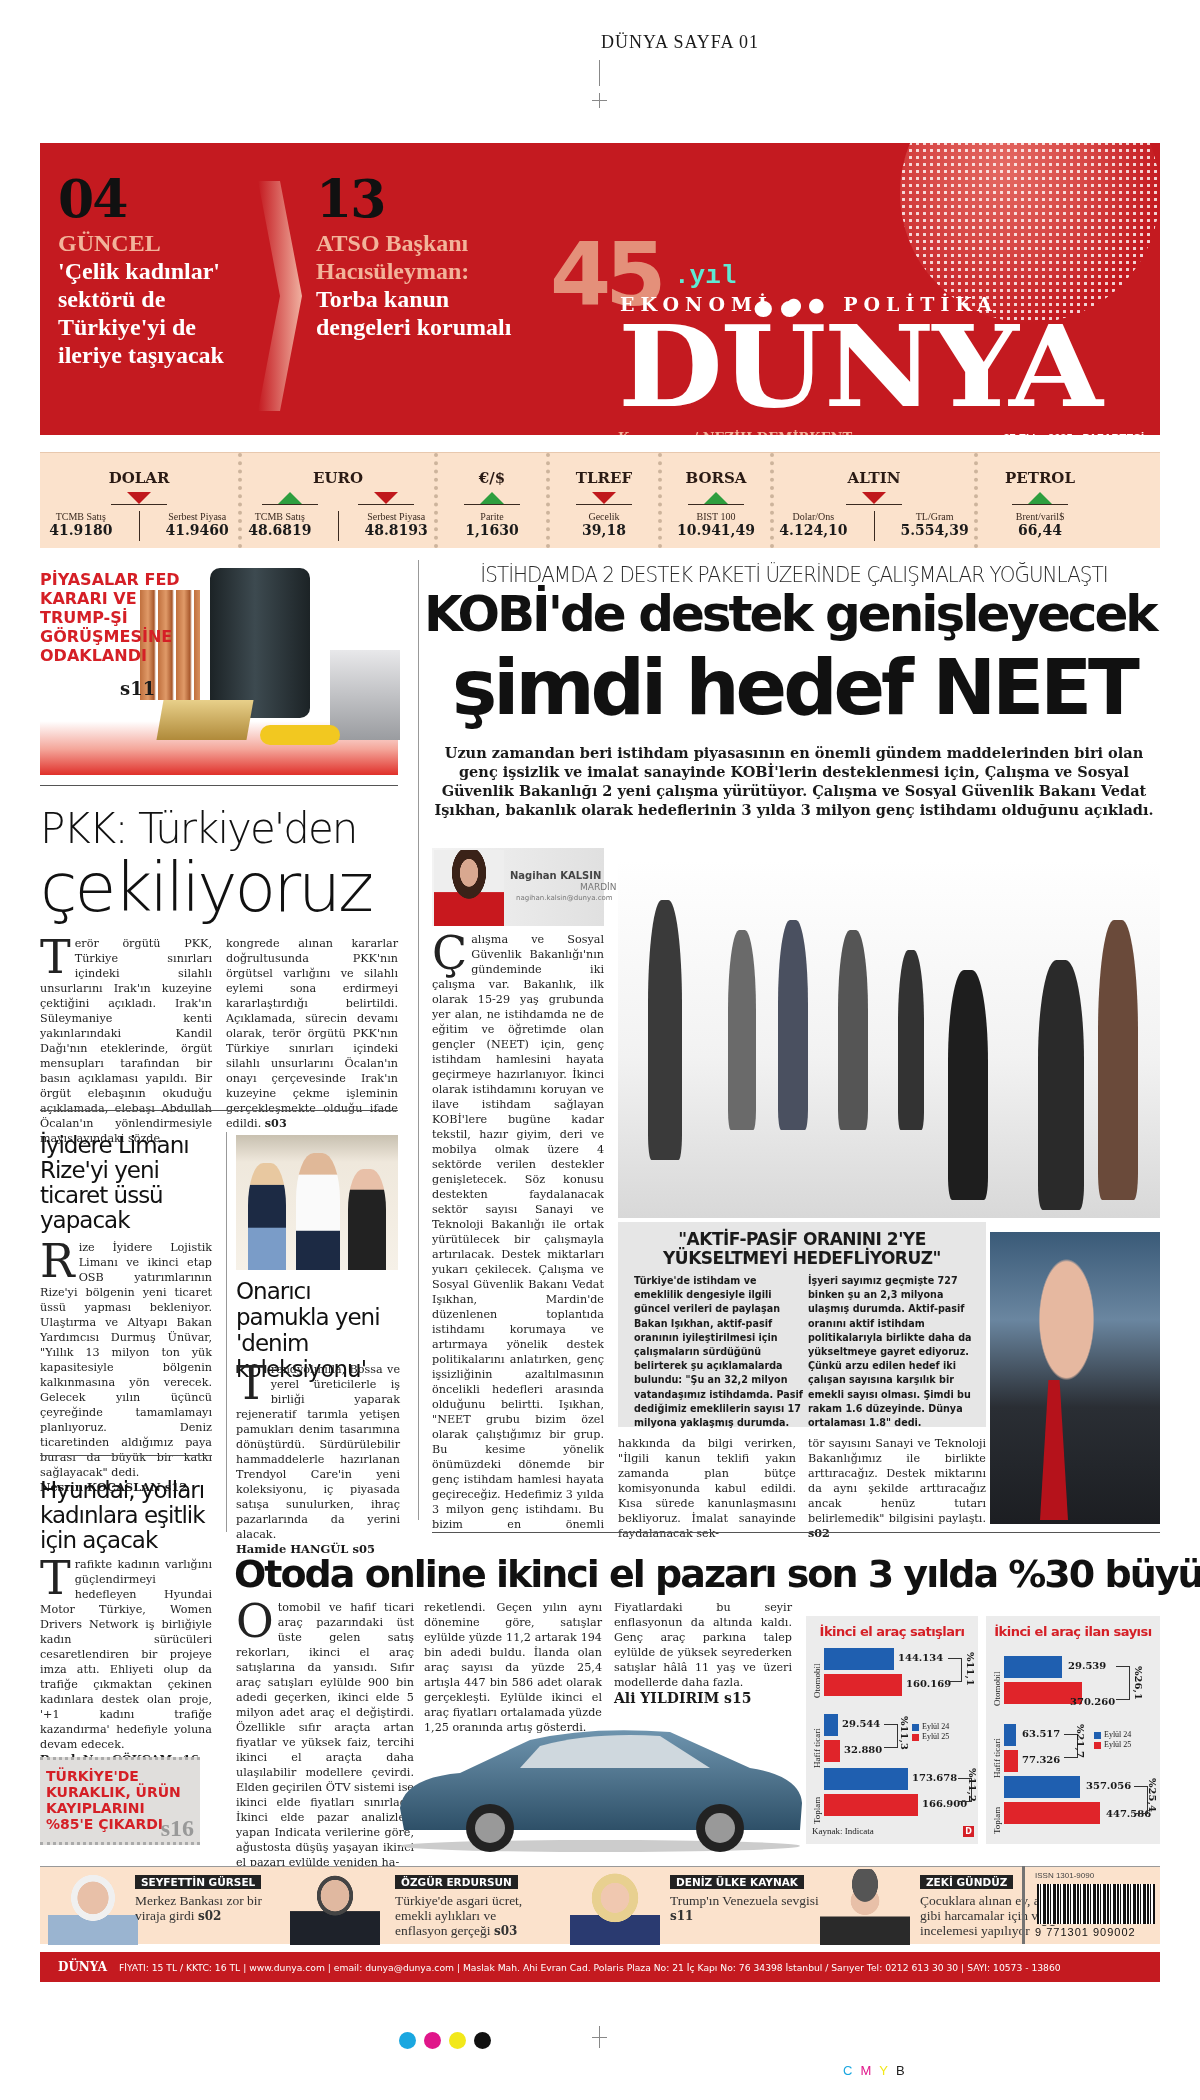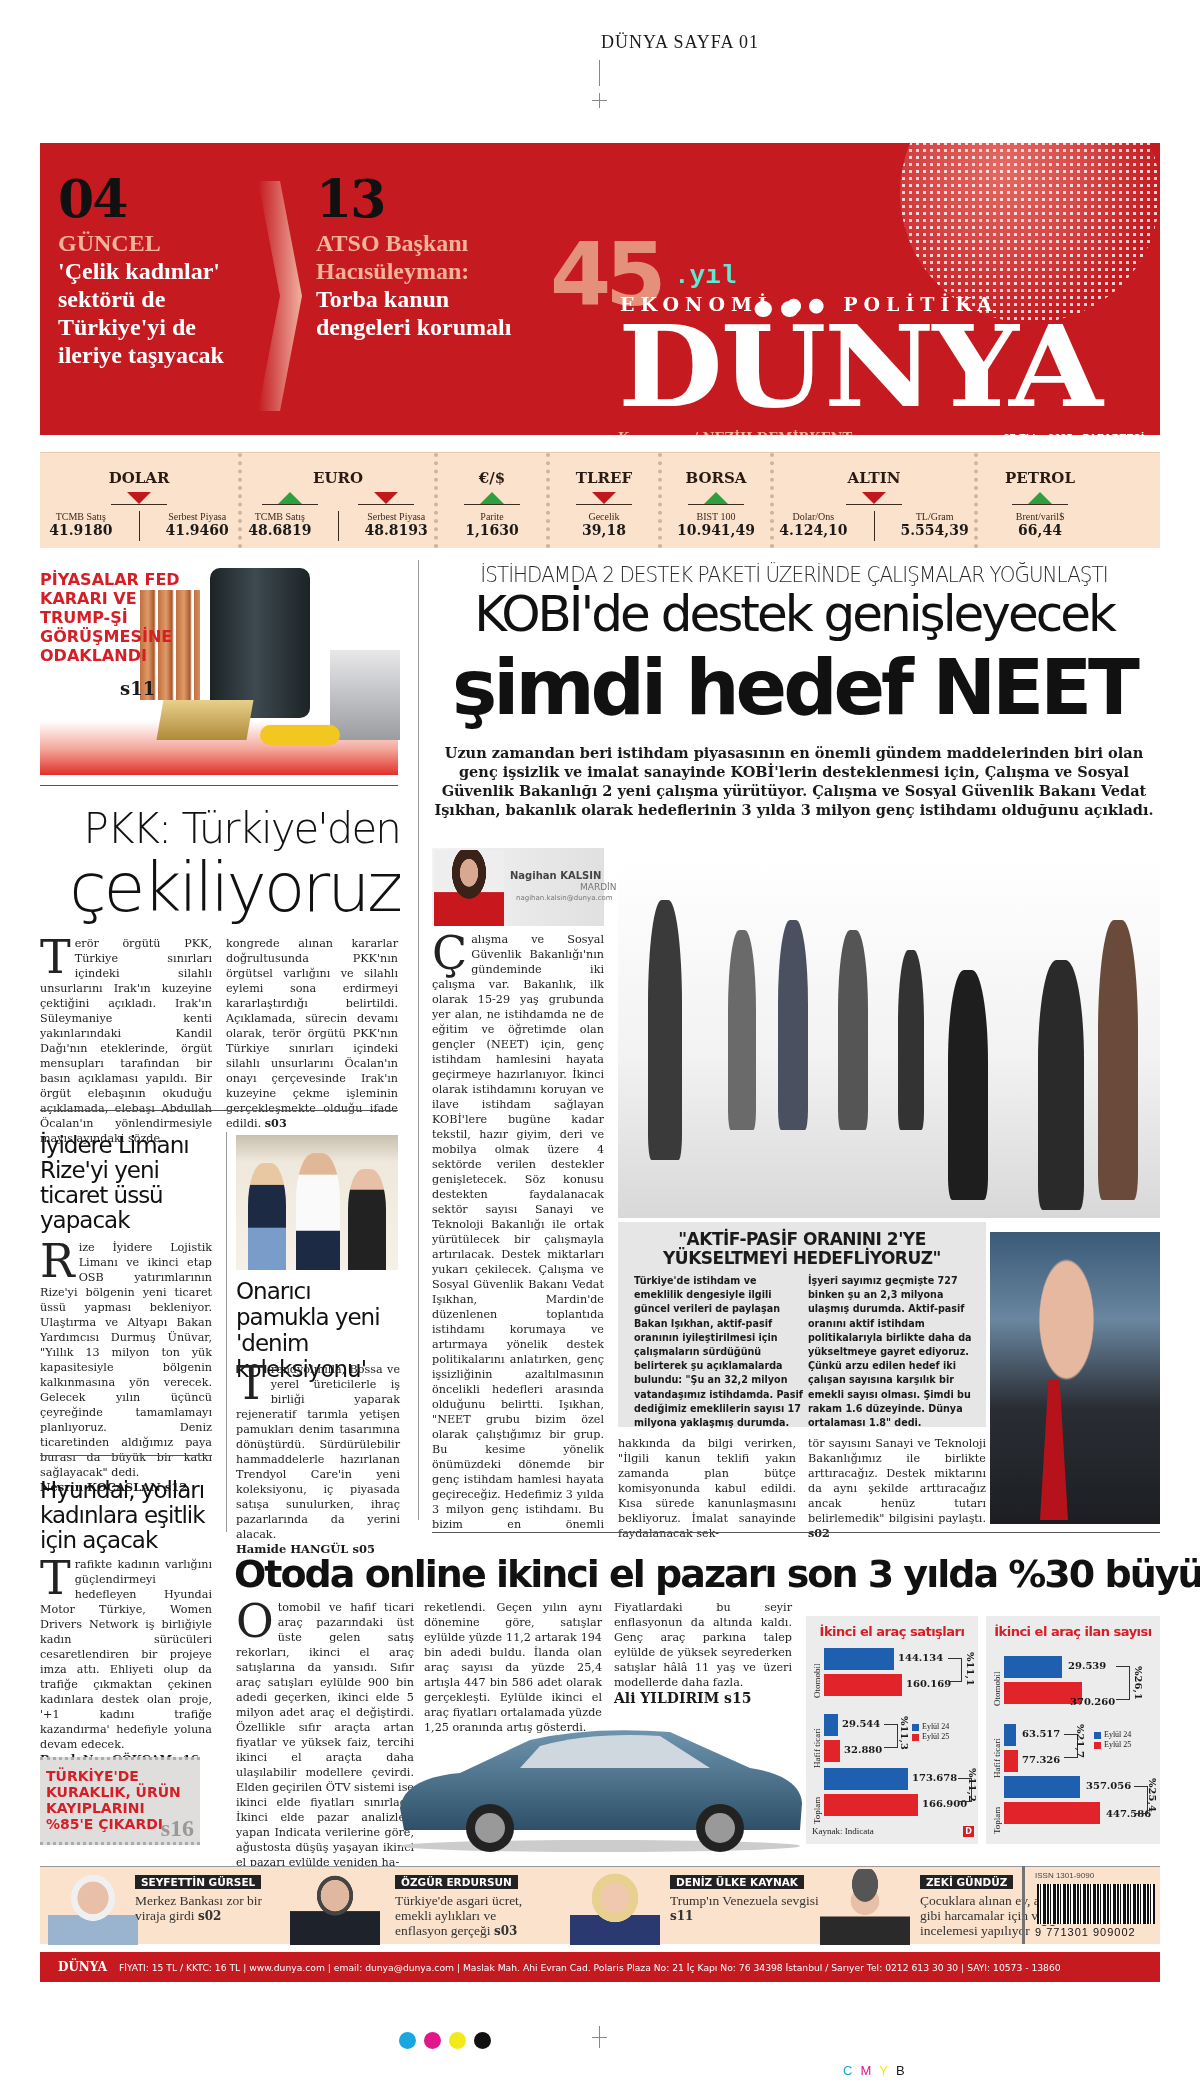--- a/index.html
+++ b/index.html
@@ -39,21 +39,21 @@
 #piyasa-head{left:0;top:10px;font-family:"DejaVu Sans",sans-serif;font-weight:900;font-size:16px;line-height:19px;color:#d51f26}
 #piyasa-ref{left:80px;top:118px;font-weight:bold;font-size:18px}
 .img-barrel{left:170px;top:8px;width:100px;height:150px;background:linear-gradient(90deg,#1c2326,#3d4a50 45%,#1c2326);border-radius:10px}
 .img-gold{left:120px;top:140px;width:90px;height:40px;background:linear-gradient(#e8d08a,#b08a3a);transform:skew(-10deg)}
 .img-silver{left:290px;top:90px;width:70px;height:90px;background:linear-gradient(#e8e8ea,#9a9ca0)}
 .img-copper{left:100px;top:30px;width:60px;height:110px;background:repeating-linear-gradient(90deg,#c0703e 0,#e09a68 8px,#a8582c 14px,#fff 16px,#fff 18px)}
 .img-corn{left:220px;top:165px;width:80px;height:20px;background:#f2c820;border-radius:10px}
 
 #rule-v1{left:418px;top:560px;width:1px;height:960px;background:#999}
 #kicker{left:428px;top:563px;width:732px;text-align:center;font-family:"DejaVu Sans",sans-serif;font-size:21px;letter-spacing:-1px;font-weight:300;color:#2a2a2a;transform:scaleX(.95)}
-#headline1{left:424px;top:588px;width:740px;text-align:center;font-family:"DejaVu Sans",sans-serif;font-weight:400;font-size:50px;letter-spacing:-3px;line-height:1.05;color:#111}
+#headline1{left:424px;top:588px;width:740px;font-family:"DejaVu Sans",sans-serif;font-weight:700;font-size:50px;letter-spacing:-3px;line-height:1.05;color:#111}
 #headline2{left:424px;top:648px;width:740px;text-align:center;font-family:"DejaVu Sans",sans-serif;font-weight:900;font-size:76px;letter-spacing:-4px;line-height:1.05;color:#111}
 #summary{left:434px;top:743px;width:720px;text-align:center;font-family:"DejaVu Serif",serif;font-weight:bold;font-size:14.5px;line-height:19px;color:#1a1a1a}
 #author-box{left:432px;top:848px;width:172px;height:78px;background:linear-gradient(90deg,#f3f3f3,#e0e0e0)}
 #author-photo{left:2px;top:2px;width:70px;height:76px;background:radial-gradient(ellipse at 50% 30%,#d9a890 0 18%,#3a2218 19% 34%,transparent 35%),linear-gradient(#eee 0 55%,#c8181e 56%)}
 #author-name{left:78px;top:22px;font-family:"DejaVu Sans",sans-serif;font-weight:bold;font-size:10px;color:#444}
 #author-city{left:148px;top:34px;font-family:"DejaVu Sans",sans-serif;font-size:9px;color:#777}
 #author-email{left:84px;top:46px;font-family:"DejaVu Sans",sans-serif;font-size:7px;color:#777}
 .body-txt{font-family:"DejaVu Serif",serif;font-size:11.2px;line-height:15px;color:#222;text-align:justify;hyphens:auto}
 .drop::first-letter{float:left;font-size:46px;line-height:36px;margin:3px 4px 0 0;font-family:"DejaVu Serif",serif}
 #main-col1{left:432px;top:932px;width:172px;height:600px;overflow:hidden}
@@ -61,21 +61,21 @@
 .walker{position:absolute;background:#2a2a2a;border-radius:40% 40% 10% 10%}
 
 #quote-box{left:618px;top:1222px;width:368px;height:205px;background:#e6e6e6}
 #quote-title{left:0;top:8px;width:368px;text-align:center;font-family:"DejaVu Sans",sans-serif;font-weight:900;font-size:17px;line-height:19px;color:#1a1a1a;letter-spacing:-.5px}
 .quote-col{top:52px;width:172px;font-family:"DejaVu Sans",sans-serif;font-weight:bold;font-size:9.6px;line-height:14.2px;color:#1a1a1a}
 #minister-photo{left:990px;top:1232px;width:170px;height:292px;background:radial-gradient(ellipse at 45% 30%,#e6b8a0 0 20%,transparent 21%),linear-gradient(180deg,#3a5a78 0,#6a86a0 30%,#2a2e34 60%,#1c1e22 100%)}
 #tie{left:1040px;top:1380px;width:28px;height:140px;background:#b5121b;clip-path:polygon(30% 0,70% 0,100% 100%,0 100%)}
 #main-col2{left:618px;top:1436px;width:178px}
 #main-col3{left:808px;top:1436px;width:178px}
 
-#pkk-head{left:40px;top:808px;width:360px;text-align:right;font-family:"DejaVu Sans",sans-serif;font-weight:300;line-height:1;color:#111}
+#pkk-head{left:40px;top:808px;width:360px;text-align:left;font-family:"DejaVu Sans",sans-serif;font-weight:300;line-height:1;color:#111}
 #pkk-h1{font-size:42px;letter-spacing:-2px}
 #pkk-h2{font-size:68px;letter-spacing:-3px;margin-top:4px}
 #pkk-c1{left:40px;top:936px;width:172px}
 #pkk-c2{left:226px;top:936px;width:172px}
 .hr{height:1px;background:#555}
 #iyidere-head{left:40px;top:1133px;width:180px;font-family:"DejaVu Sans",sans-serif;font-size:23px;line-height:25px;letter-spacing:-1px;color:#111}
 #iyidere-body{left:40px;top:1240px;width:172px}
 #cotton-img{left:236px;top:1135px;width:162px;height:135px;background:linear-gradient(#c8c0b0 0,#efe8dc 20%,#f6f1e8 100%);overflow:hidden}
 #cotton-head{left:236px;top:1278px;width:170px;font-family:"DejaVu Sans",sans-serif;font-size:23px;line-height:26px;letter-spacing:-1px;color:#111}
 #cotton-body{left:236px;top:1362px;width:164px}

